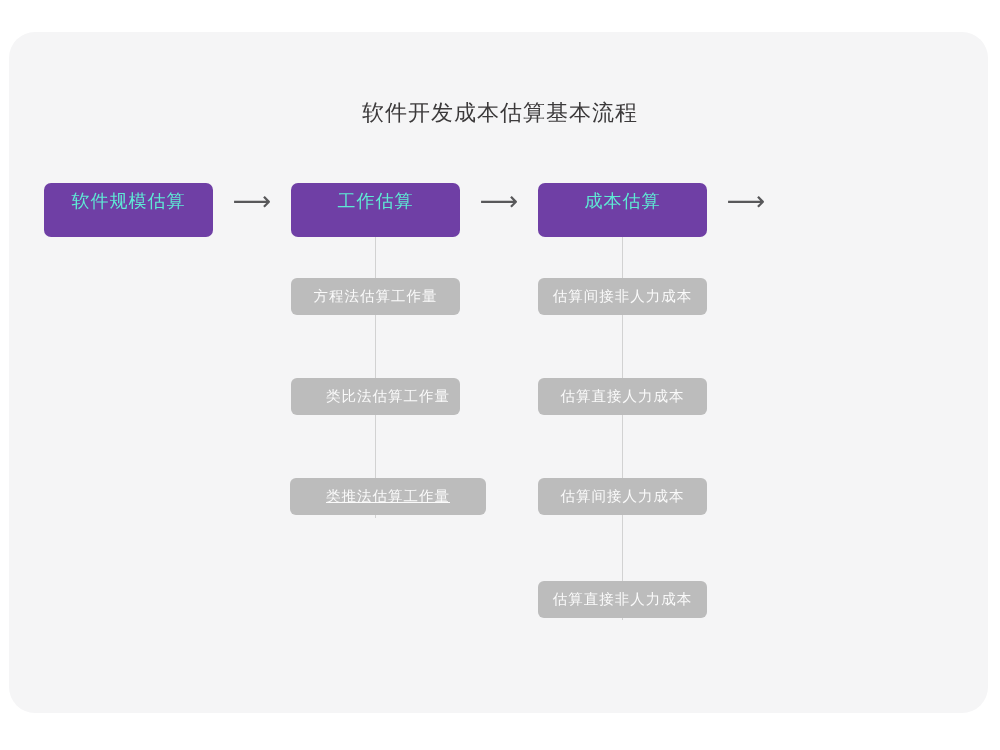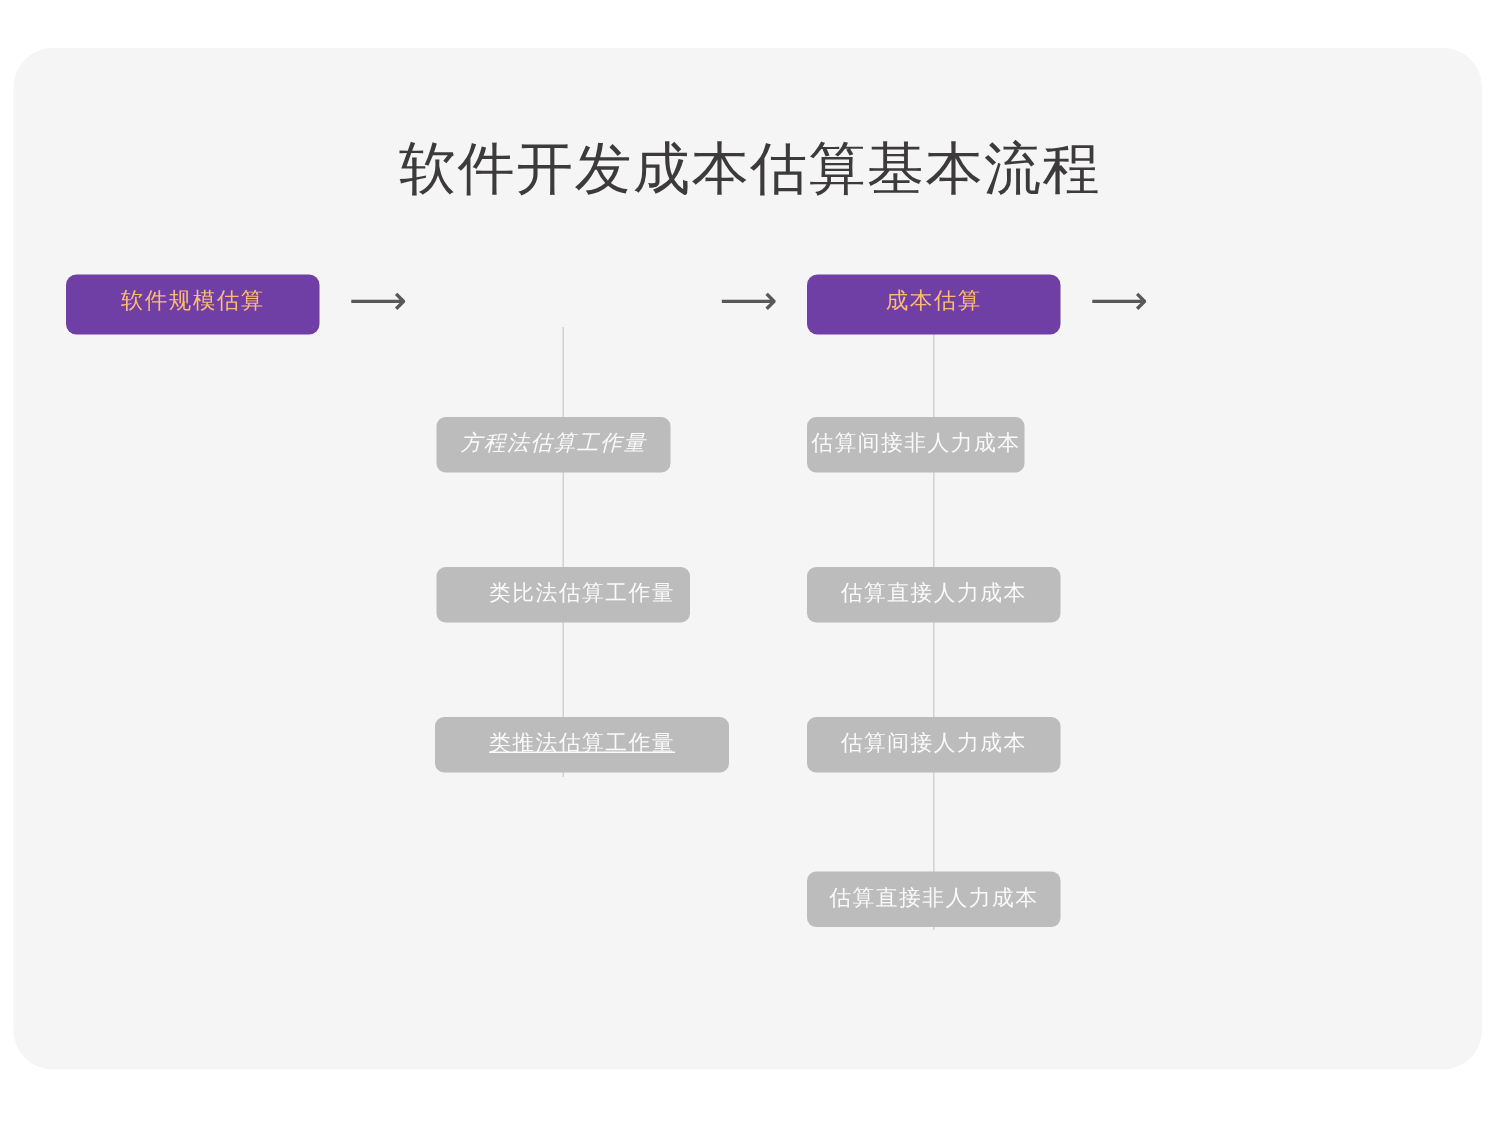--- a/index.html
+++ b/index.html
@@ -26,35 +26,35 @@
     height: 681px;
     background: #f5f5f6;
     border-radius: 26px;
   }
   .title {
     position: absolute;
     left: 0;
     top: 92px;
     width: 1000px;
     text-align: center;
-    font-size: 38px;
+    font-size: 22px;
     line-height: 42px;
     color: #3c3a3b;
     letter-spacing: 1px;
     white-space: nowrap;
   }
   
   .node {
     position: absolute;
-    height: 40px;
+    height: 54px;
     line-height: 36px;
     text-align: center;
     border-radius: 7px;
-    font-size: 15px;
-    color: #fdba74;
+    font-size: 18px;
+    color: #5eead4;
     letter-spacing: 1px;
     white-space: nowrap;
     box-sizing: border-box;
   }
   .node.primary {
     background: #6f3fa5;
   }
   .node.sub {
     background: #bcbcbc;
     color: #fafafa;
@@ -89,35 +89,36 @@
 
   <div class="title">软件开发成本估算基本流程</div>
 
   <div class="connector" style="left:375px; top:218px; height:300px;"></div>
   <div class="connector" style="left:622px; top:218px; height:402px;"></div>
 
   <div class="node primary" style="left:44px; top:183px; width:169px;">软件规模估算</div>
 
   <div class="arrow" style="left:224px;">⟶</div>
 
+  <div class="node primary" style="left:291px; top:183px; width:169px;">工作估算</div>
 
   <div class="arrow" style="left:471px;">⟶</div>
 
   <div class="node primary" style="left:538px; top:183px; width:169px;">成本估算</div>
 
   <div class="arrow" style="left:718px;">⟶</div>
 
 
-  <div class="node sub" style="left:291px; top:278px; width:156px;font-style:italic;">方程法估算工作量</div>
+  <div class="node sub" style="left:291px; top:278px; width:169px;">方程法估算工作量</div>
 
   <div class="node sub" style="left:291px; top:378px; width:169px;padding-left:25px;">类比法估算工作量</div>
 
   <div class="node sub" style="left:290px; top:478px; width:196px;text-decoration:underline;">类推法估算工作量</div>
 
-  <div class="node sub" style="left:538px; top:278px; width:145px;">估算间接非人力成本</div>
+  <div class="node sub" style="left:538px; top:278px; width:169px;">估算间接非人力成本</div>
 
   <div class="node sub" style="left:538px; top:478px; width:169px;">估算间接人力成本</div>
 
   <div class="node sub" style="left:538px; top:378px; width:169px;">估算直接人力成本</div>
 
   <div class="node sub" style="left:538px; top:581px; width:169px;text-align:center;">估算直接非人力成本</div>
 
 </div>
 
 </body></html>

